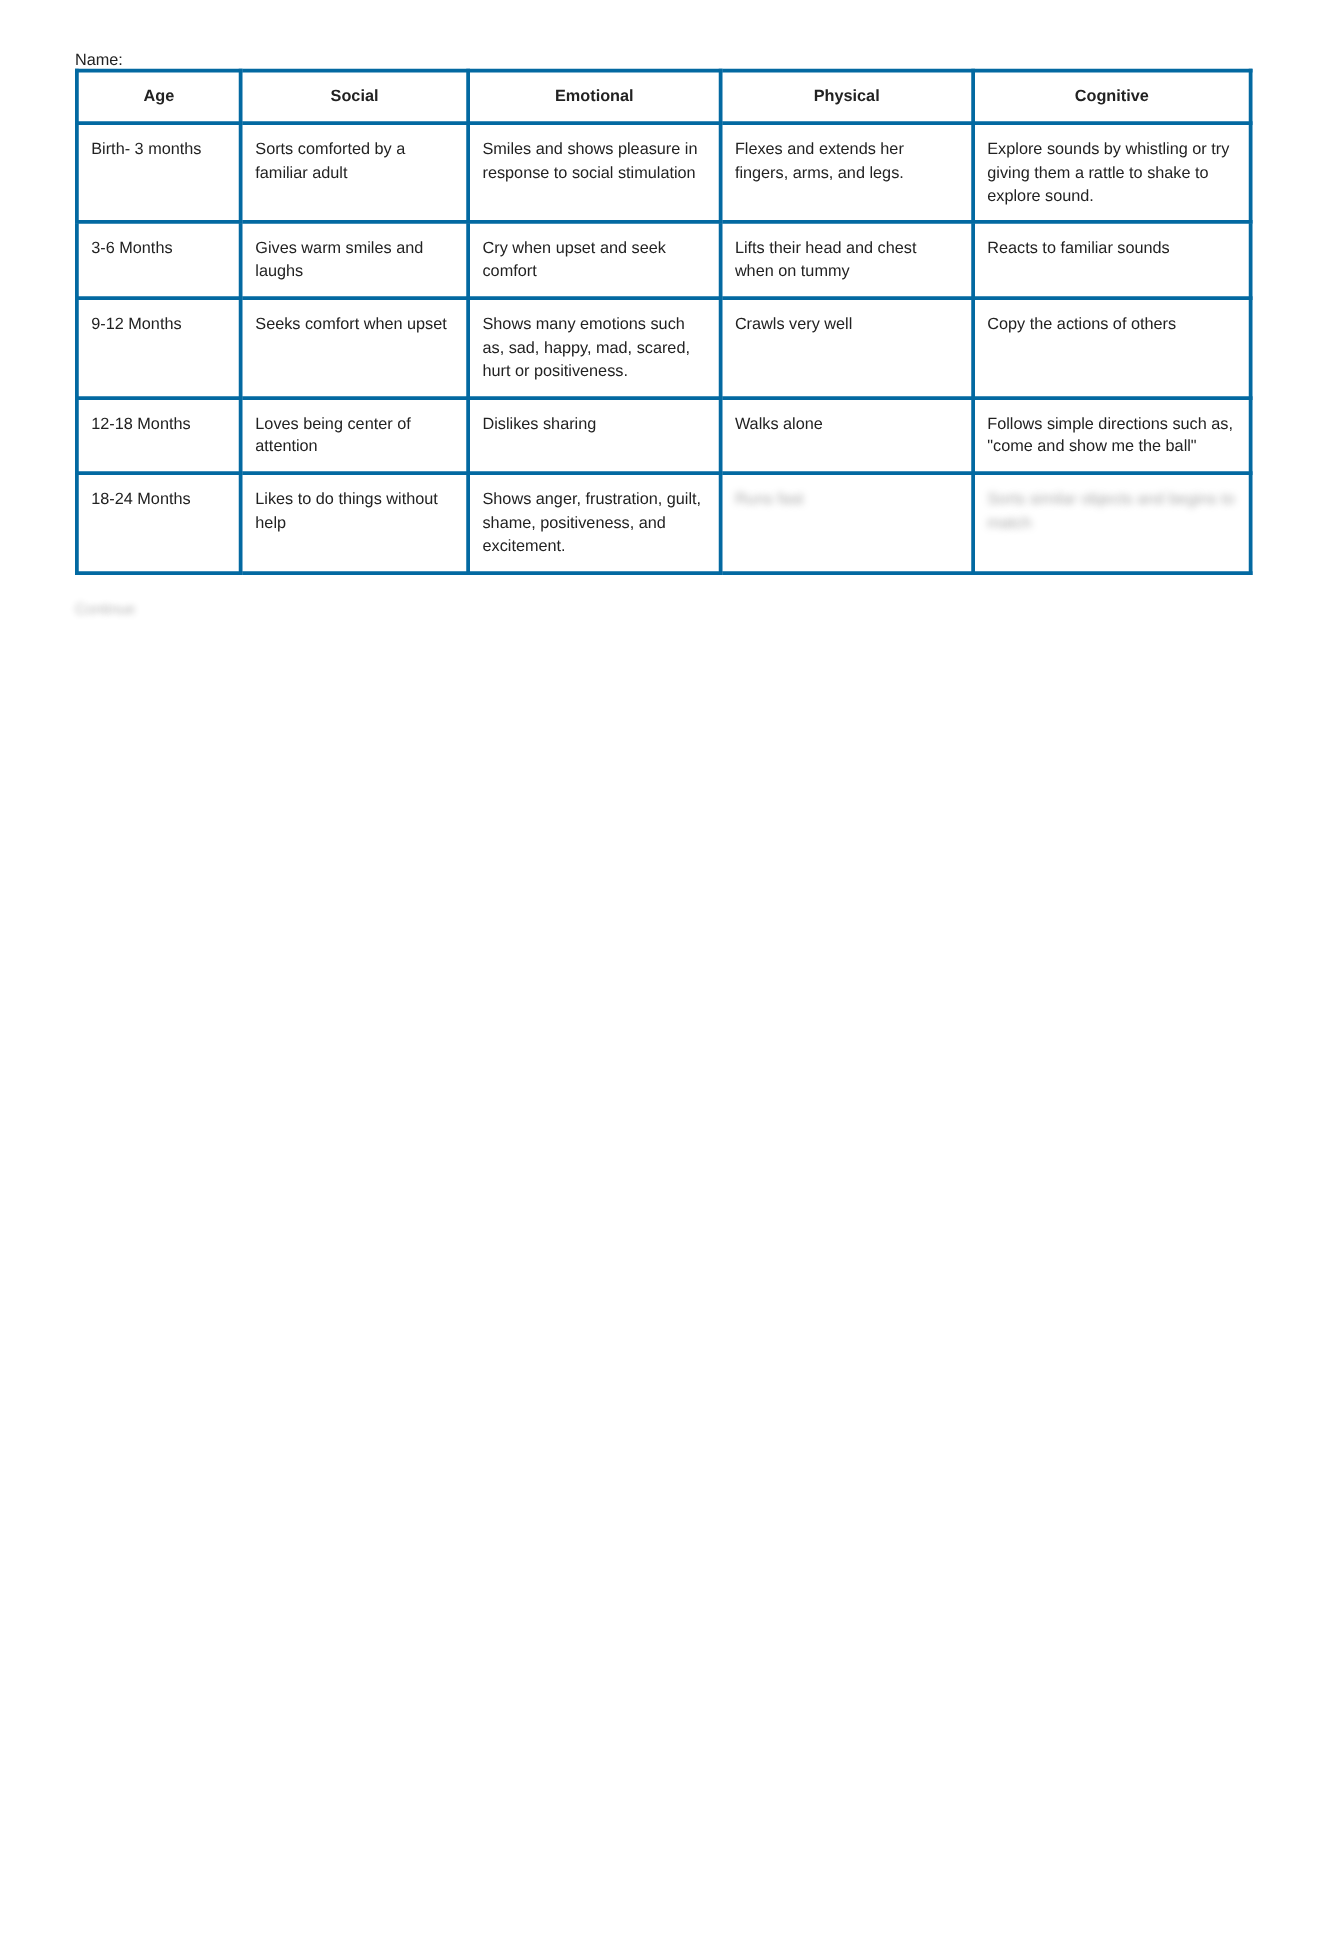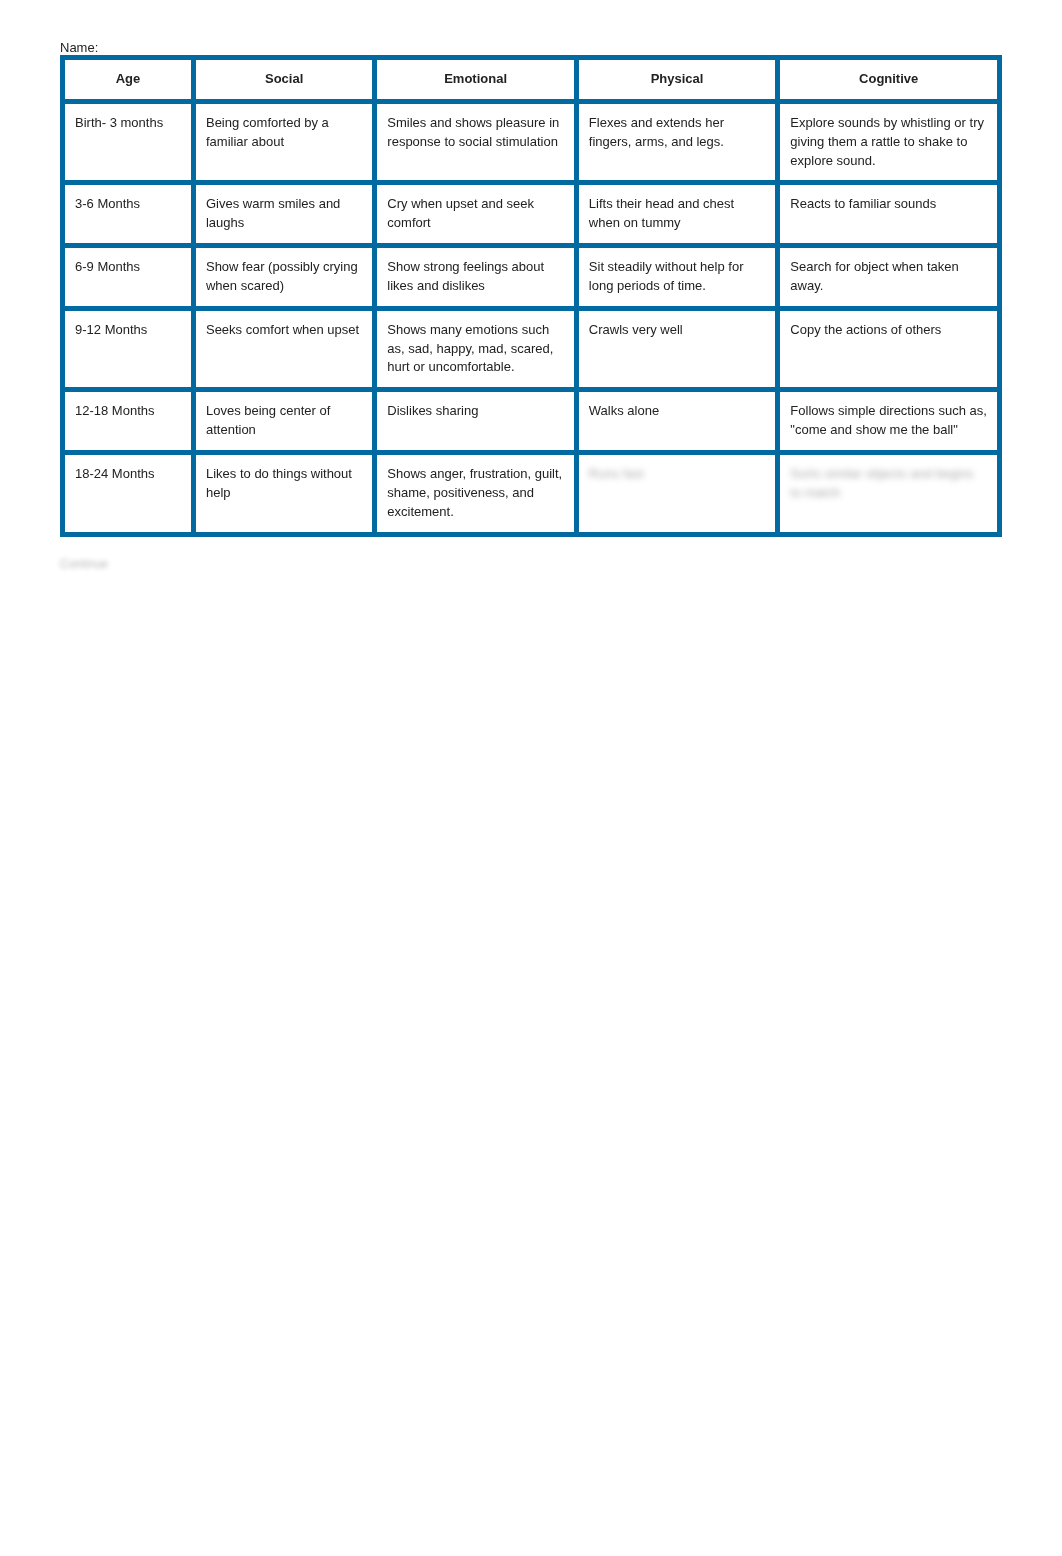--- a/index.html
+++ b/index.html
@@ -11,21 +11,21 @@
       padding: 40px 60px;
       width: 1062px;
       min-height: 1556px;
     }
     table {
       width: 100%;
       border-collapse: collapse;
       table-layout: fixed;
     }
     th, td {
-      border: 5px solid #0369a1;
+      border: 3px solid #0369a1;
       padding: 10px 10px;
       vertical-align: top;
       font-size: 13px;
       line-height: 1.45;
     }
     th {
       font-weight: bold;
       background: #fff;
     }
     .col-age { width: 13%; }
@@ -71,43 +71,36 @@
       <th>Age</th>
       <th>Social</th>
       <th>Emotional</th>
       <th>Physical</th>
       <th>Cognitive</th>
     </tr>
   </thead>
   <tbody id="table-body">
   <tr>
         <td>Birth- 3 months</td>
-        <td>Being comforted by a familiar about</td>
+        <td>Sorts comforted by a familiar adult</td>
         <td>Smiles and shows pleasure in response to social stimulation</td>
         <td>Flexes and extends her fingers, arms, and legs.</td>
         <td>Explore sounds by whistling or try giving them a rattle to shake to explore sound.</td>
       </tr>
       <tr>
         <td>3-6 Months</td>
         <td>Gives warm smiles and laughs</td>
         <td>Cry when upset and seek comfort</td>
         <td>Lifts their head and chest when on tummy</td>
         <td>Reacts to familiar sounds</td>
       </tr>
       <tr>
-        <td>6-9 Months</td>
-        <td>Show fear (possibly crying when scared)</td>
-        <td>Show strong feelings about likes and dislikes</td>
-        <td>Sit steadily without help for long periods of time.</td>
-        <td>Search for object when taken away.</td>
-      </tr>
-      <tr>
         <td>9-12 Months</td>
         <td>Seeks comfort when upset</td>
-        <td>Shows many emotions such as, sad, happy, mad, scared, hurt or uncomfortable.</td>
+        <td>Shows many emotions such as, sad, happy, mad, scared, hurt or positiveness.</td>
         <td>Crawls very well</td>
         <td>Copy the actions of others</td>
       </tr>
       <tr>
         <td>12-18 Months</td>
         <td>Loves being center of attention</td>
         <td>Dislikes sharing</td>
         <td>Walks alone</td>
         <td>Follows simple directions such as, "come and show me the ball"</td>
       </tr>

